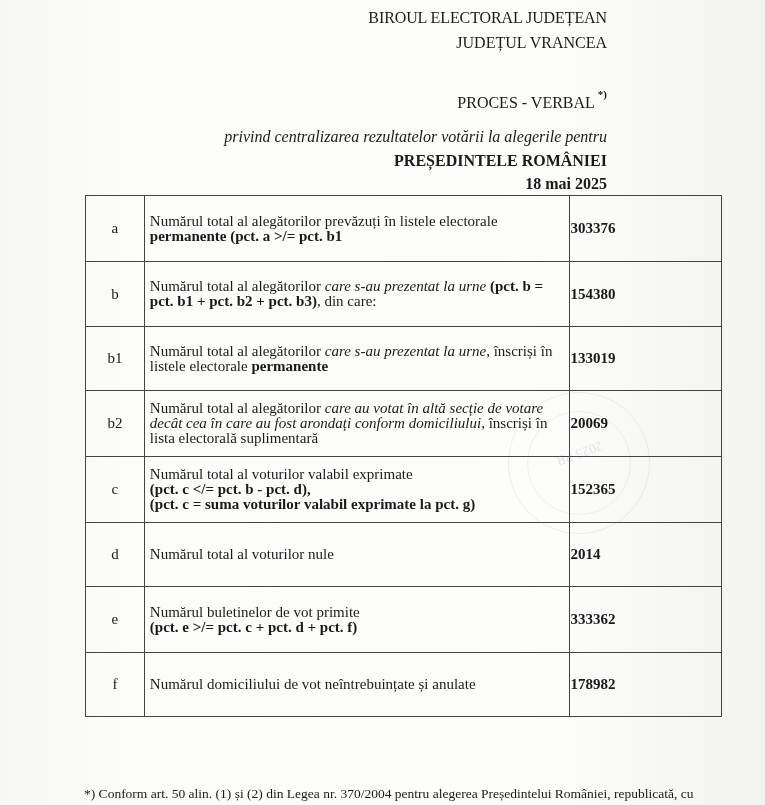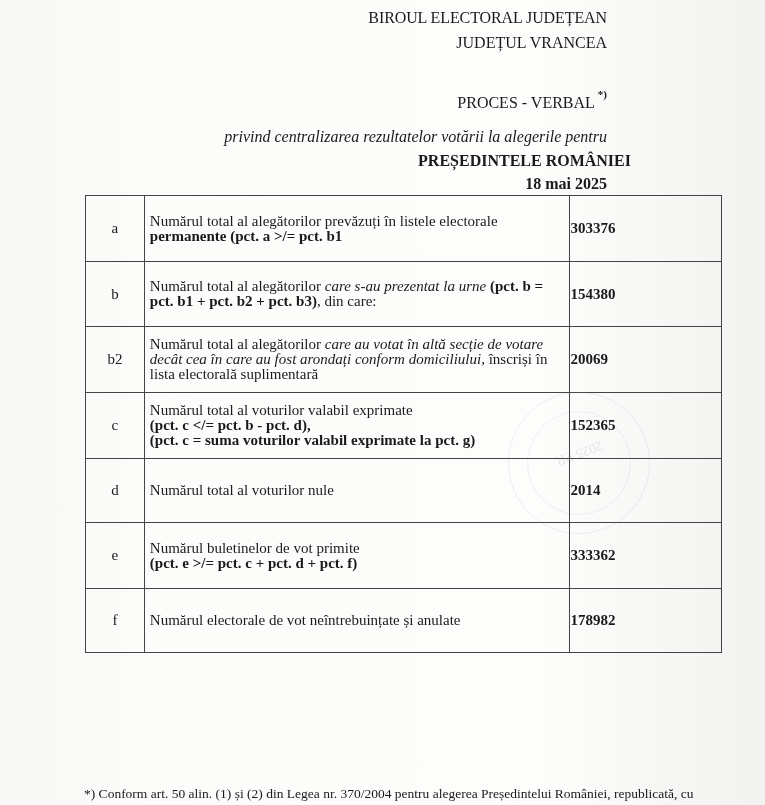--- a/index.html
+++ b/index.html
@@ -49,21 +49,20 @@
     }
     .h-sub {
       top: 128px;
       font-size: 16px;
       font-style: italic;
     }
     .h-office2 {
       top: 152px;
       font-size: 16px;
       font-weight: bold;
-      padding-left: 24px;
     }
     .h-date {
       top: 175px;
       font-size: 16px;
       font-weight: bold;
     }
     .title-text { font-weight: normal; }
 
     table.pv {
       position: absolute;
@@ -153,20 +152,25 @@
       <tr style="height: 66px;">
         <td class="code">a</td>
         <td class="desc"><span>Numărul total al alegătorilor prevăzuți în listele electorale </span><span class="b">permanente (pct. a &gt;/= pct. b1</span></td>
         <td class="val">303376</td>
       </tr>
       <tr style="height: 65px;">
         <td class="code">b</td>
         <td class="desc"><span>Numărul total al alegătorilor </span><span class="it">care s-au prezentat la urne</span><span> </span><span class="b">(pct. b = pct. b1 + pct. b2 + pct. b3)</span><span>, din care:</span></td>
         <td class="val">154380</td>
       </tr>
+      <tr style="height: 64px;">
+        <td class="code">b1</td>
+        <td class="desc"><span>Numărul total al alegătorilor </span><span class="it">care s-au prezentat la urne</span><span>, înscriși în listele electorale </span><span class="b">permanente</span></td>
+        <td class="val">133019</td>
+      </tr>
       <tr style="height: 66px;">
         <td class="code">b2</td>
         <td class="desc"><span>Numărul total al alegătorilor </span><span class="it">care au votat în altă secție de votare decât cea în care au fost arondați conform domiciliului</span><span>, înscriși în lista electorală suplimentară</span></td>
         <td class="val">20069</td>
       </tr>
       <tr style="height: 66px;">
         <td class="code">c</td>
         <td class="desc"><span>Numărul total al voturilor valabil exprimate</span><br><span class="b">(pct. c &lt;/= pct. b - pct. d),</span><br><span class="b">(pct. c = suma voturilor valabil exprimate la pct. g)</span></td>
         <td class="val">152365</td>
       </tr>
@@ -175,21 +179,21 @@
         <td class="desc"><span>Numărul total al voturilor nule</span></td>
         <td class="val">2014</td>
       </tr>
       <tr style="height: 66px;">
         <td class="code">e</td>
         <td class="desc"><span>Numărul buletinelor de vot primite</span><br><span class="b">(pct. e &gt;/= pct. c + pct. d + pct. f)</span></td>
         <td class="val">333362</td>
       </tr>
       <tr style="height: 64px;">
         <td class="code">f</td>
-        <td class="desc"><span>Numărul electorale de vot neîntrebuințate și anulate</span></td>
+        <td class="desc"><span>Numărul domiciliului de vot neîntrebuințate și anulate</span></td>
         <td class="val">178982</td>
       </tr>
     </tbody>
 </table>
 
 <div class="stamp">
   <div class="stamp-inner"></div>
   <div class="stamp-text">2025 PR</div>
 </div>
 

